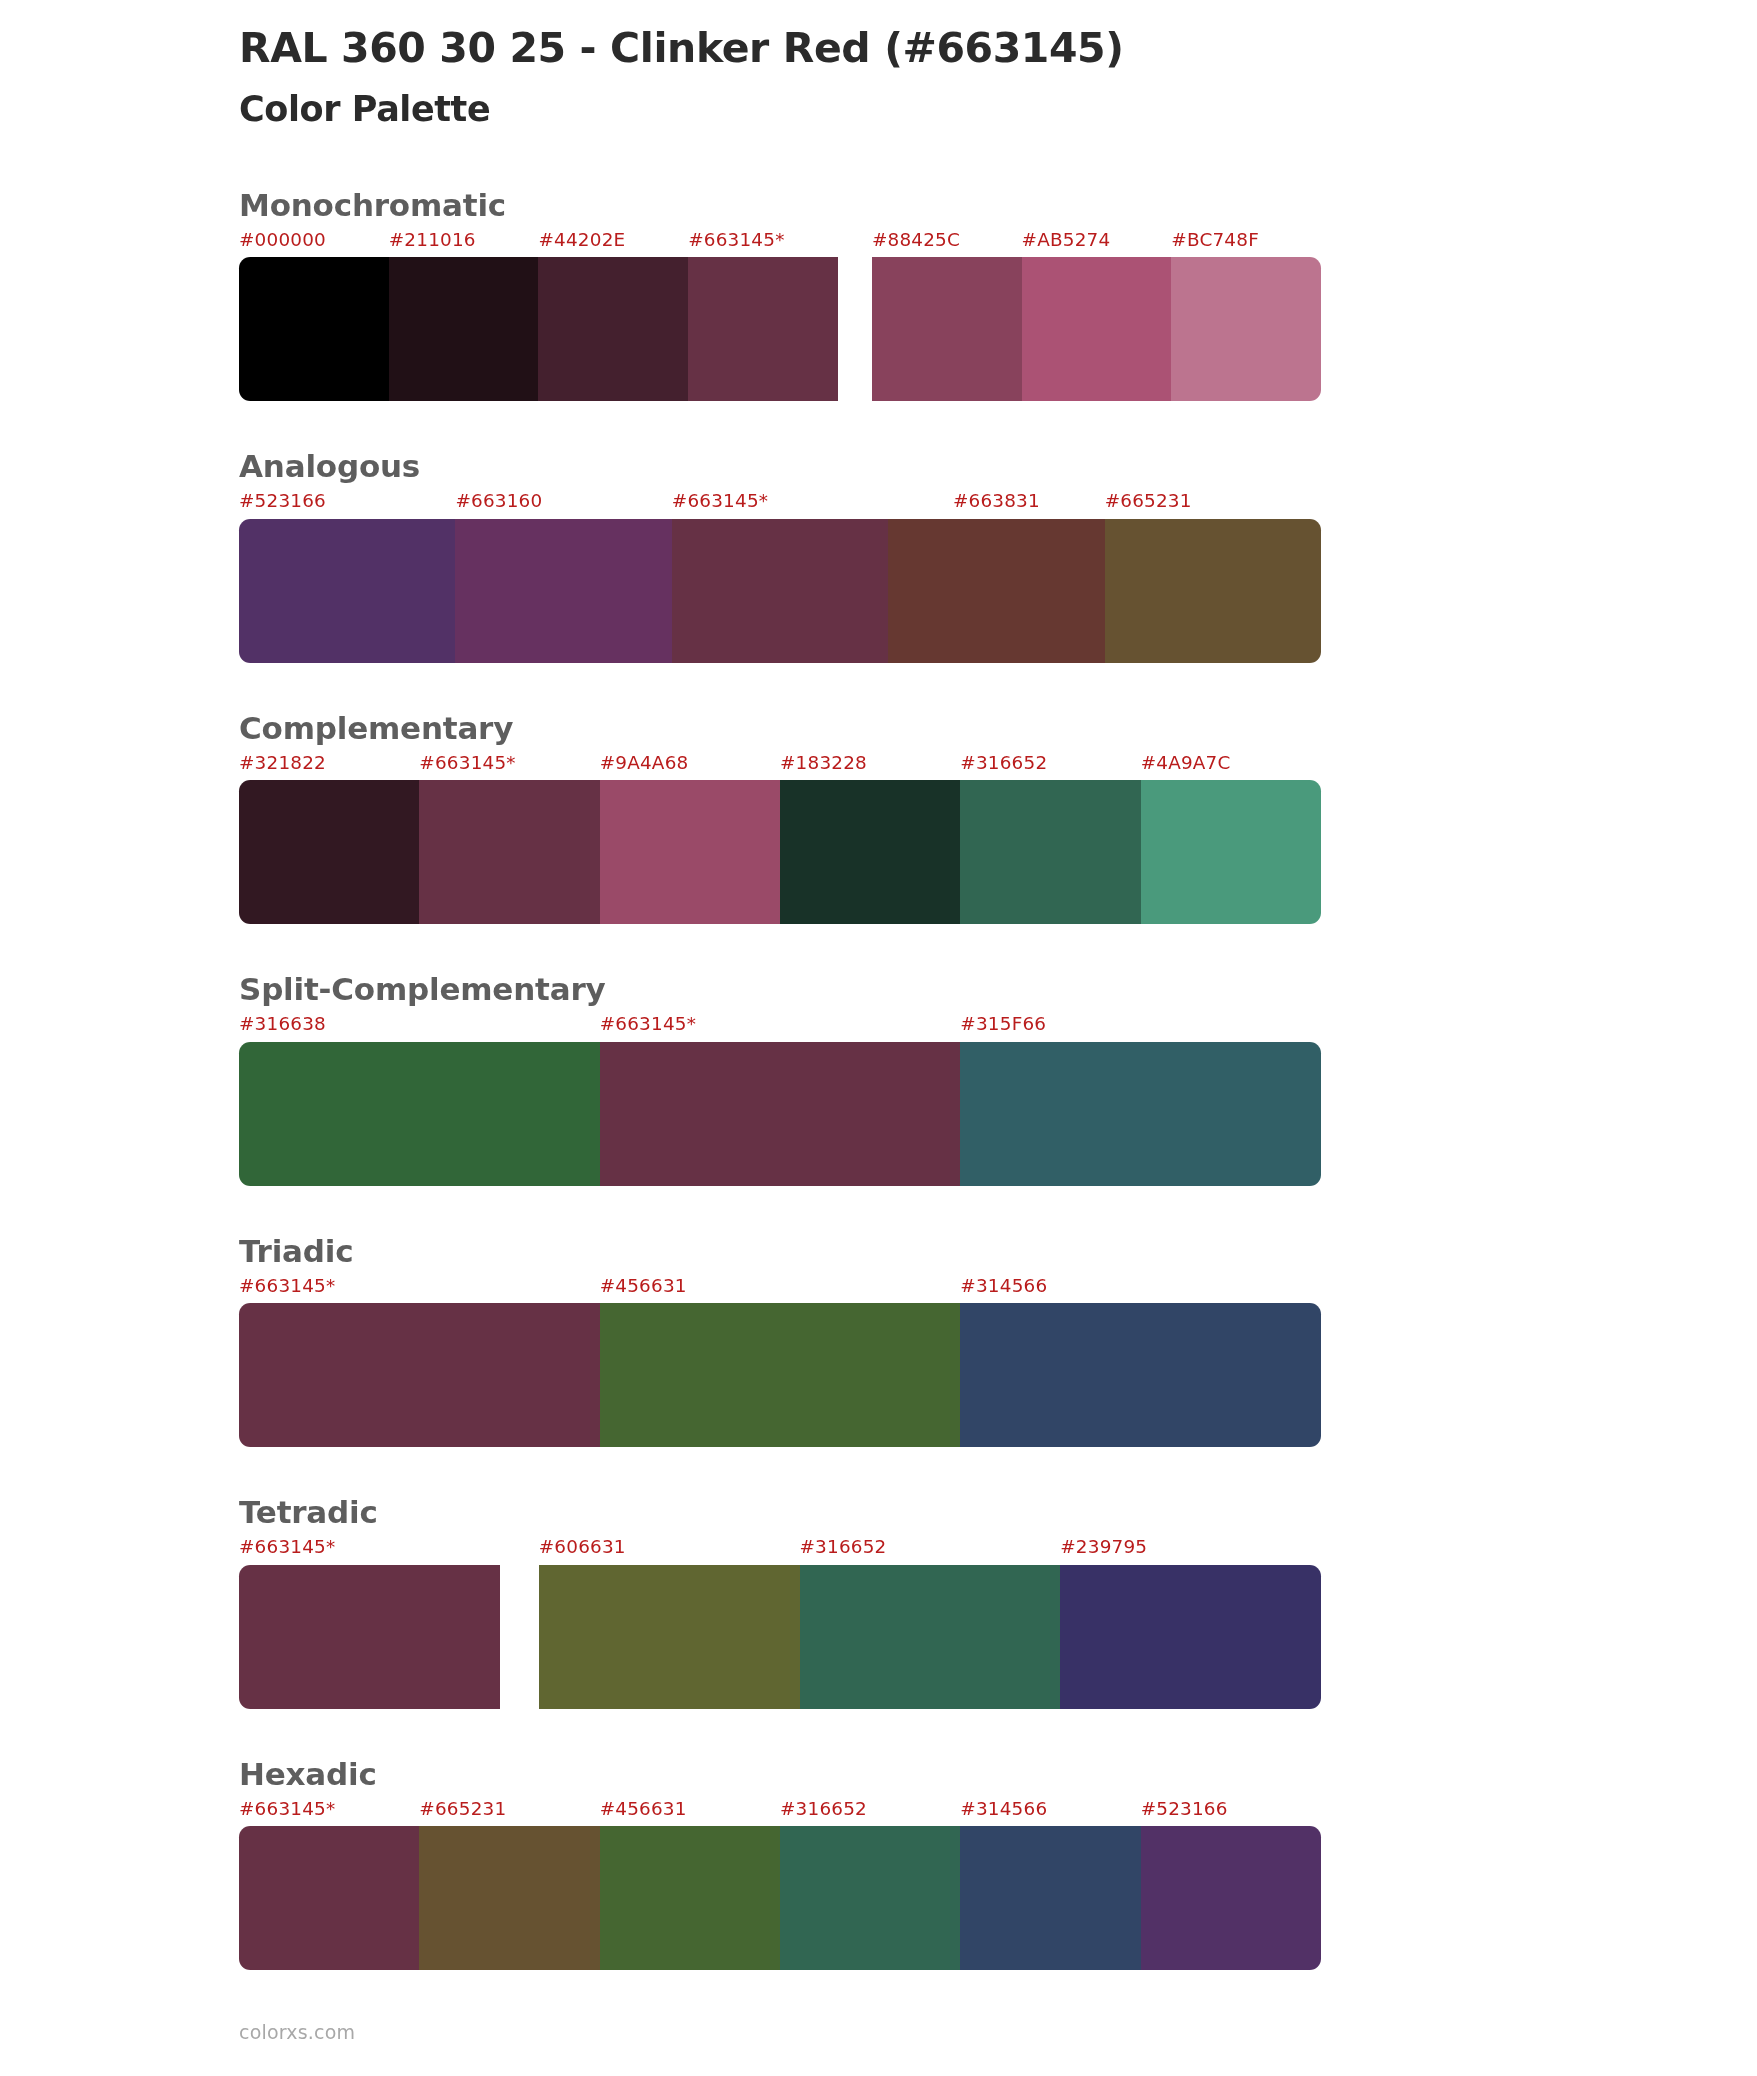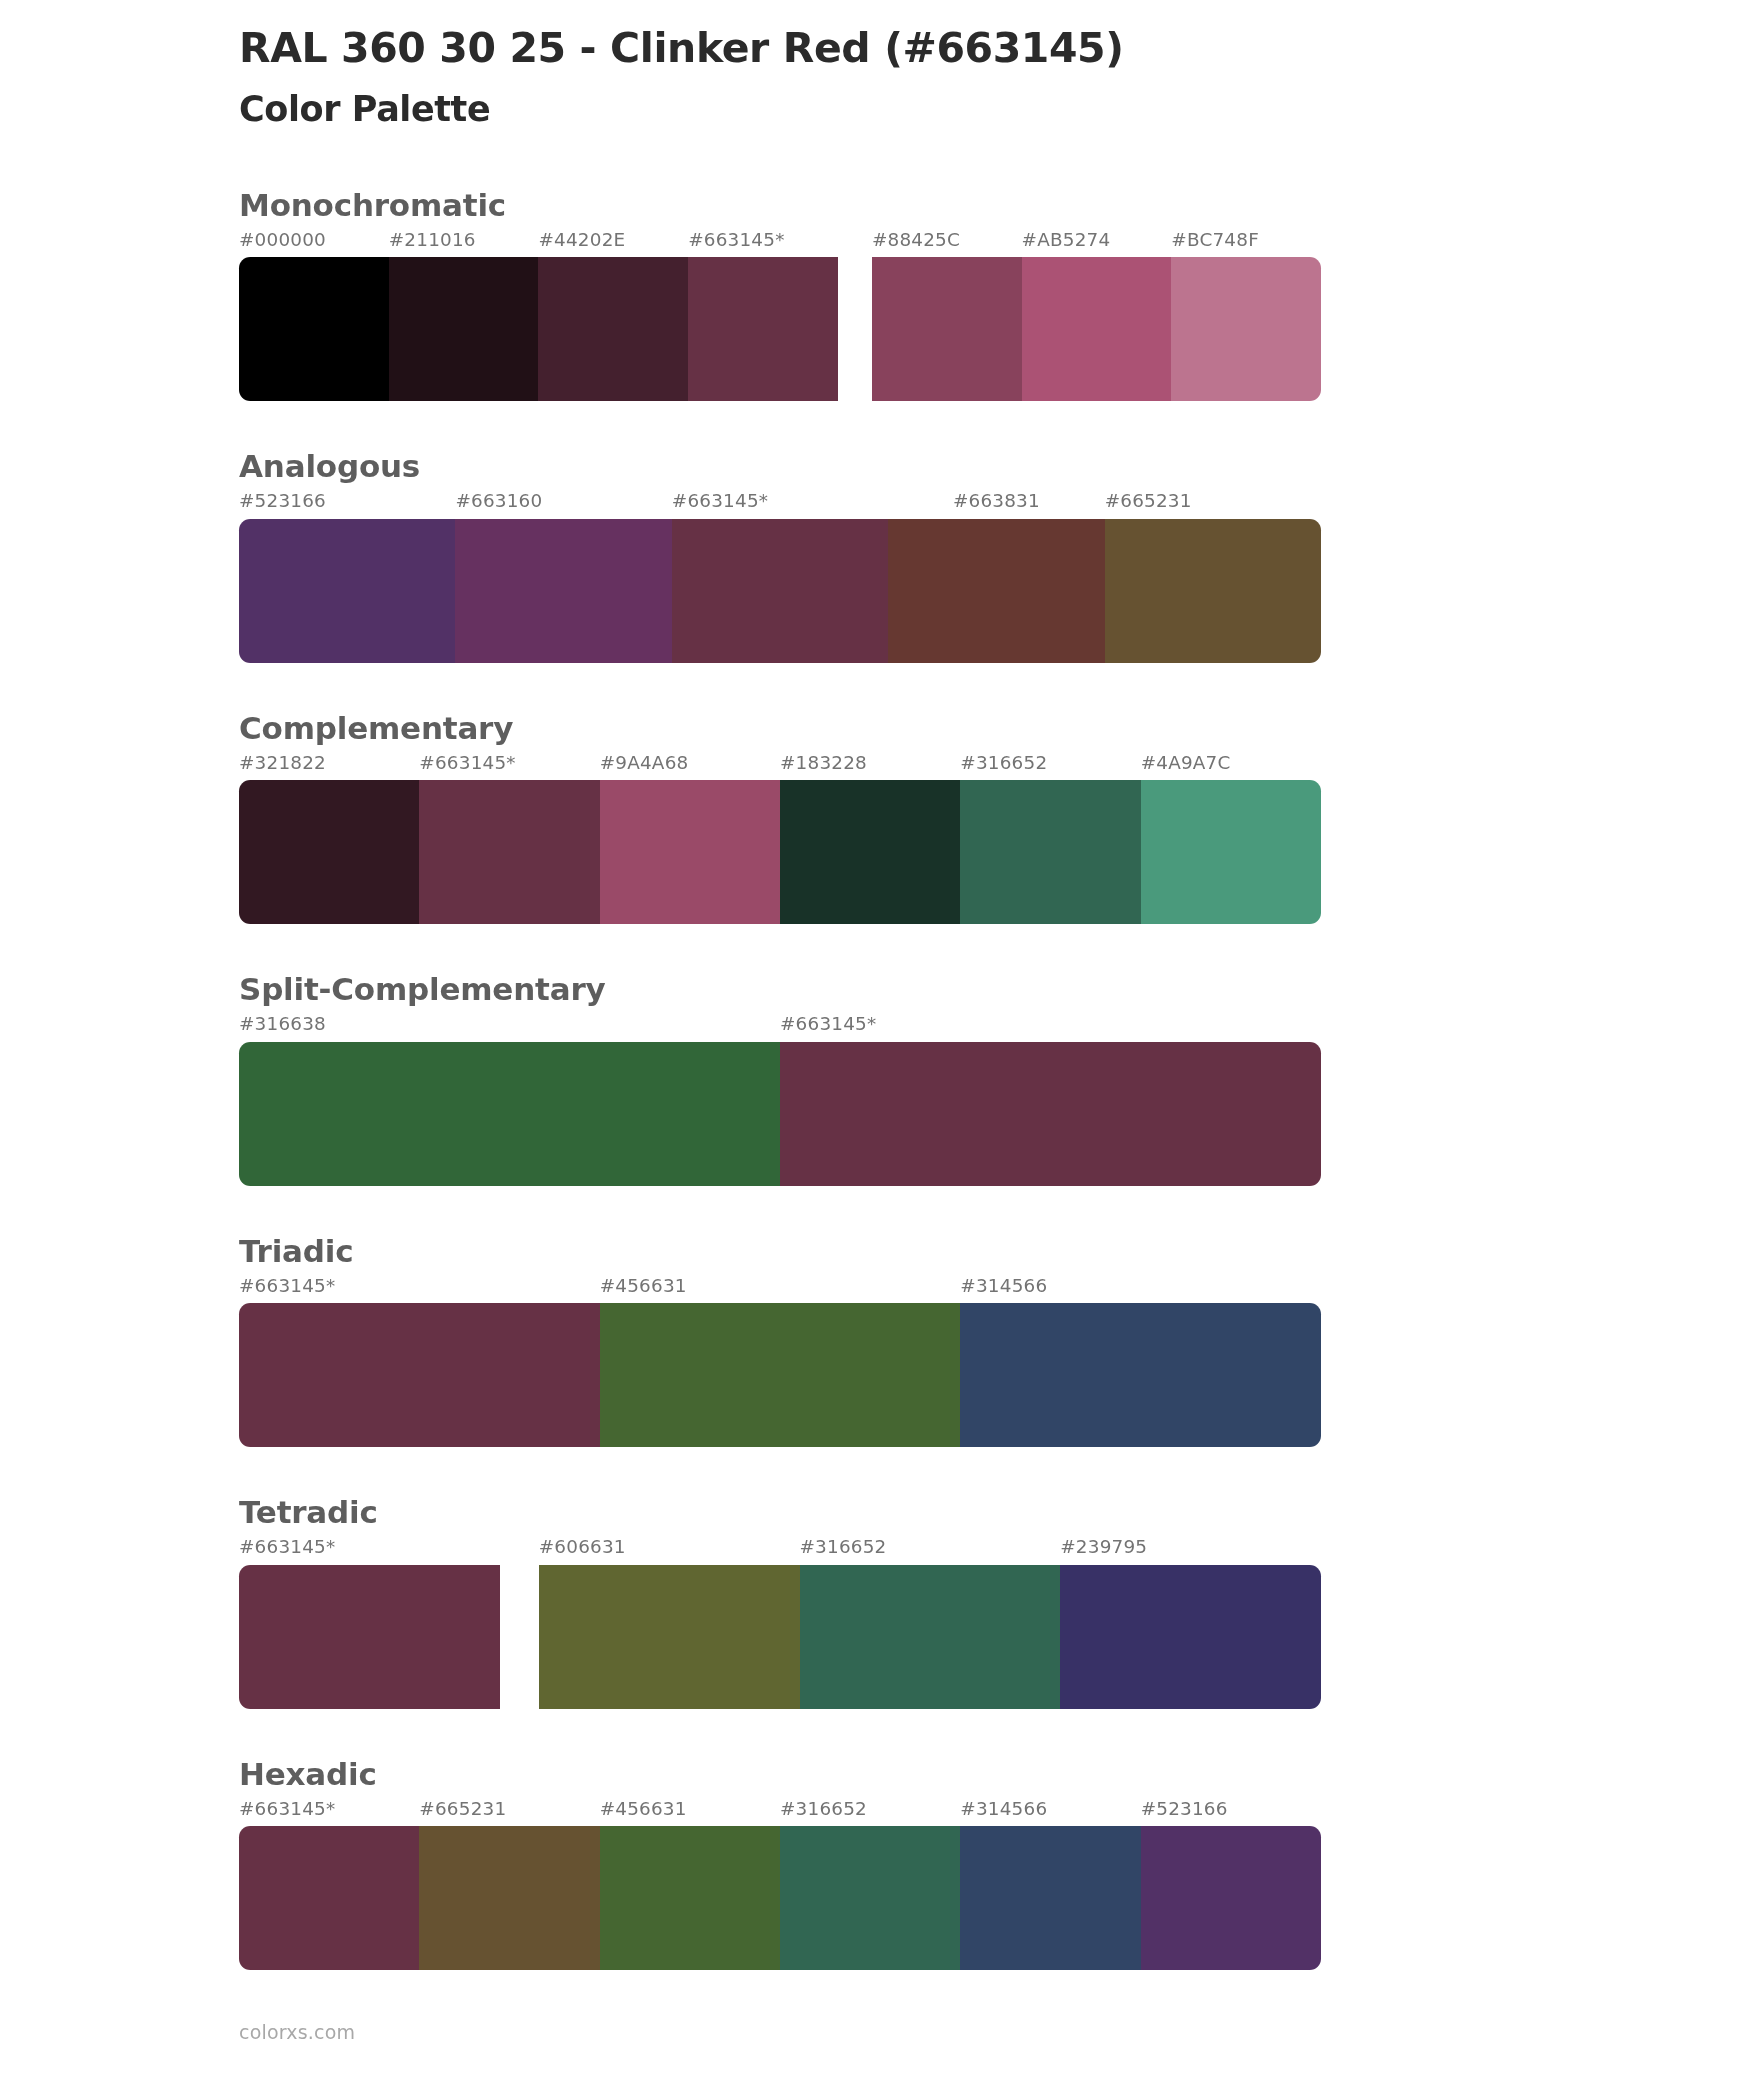--- a/index.html
+++ b/index.html
@@ -62,21 +62,21 @@
     display: flex;
     width: 1082px;
     align-items: flex-start;
   }
   .swatch {
     position: relative;
     box-sizing: border-box;
   }
   .swatch-label {
     font-size: 18.4px;
-    color: #737373;
+    color: #b91c1c;
     font-weight: normal;
     letter-spacing: 0.2px;
     line-height: 1;
     padding-bottom: 8px;
     white-space: nowrap;
   }
   .swatch-chip {
     width: 100%;
     height: 144px;
   }
@@ -207,20 +207,24 @@
           <div class="section-heading">Split-Complementary</div>
           <div class="swatch-row">
             <div class="swatch" style="flex: 1 1 33.3333%;">
               <div class="swatch-label">#316638</div>
               <div class="swatch-chip" style="background: rgb(49, 102, 56); height: 144px;"></div>
             </div>
             <div class="swatch" style="flex: 1 1 33.3333%;">
               <div class="swatch-label">#663145*</div>
               <div class="swatch-chip" style="background: rgb(102, 49, 69); height: 144px;"></div>
             </div>
+            <div class="swatch" style="flex: 1 1 33.3333%;">
+              <div class="swatch-label">#315F66</div>
+              <div class="swatch-chip" style="background: rgb(49, 95, 102); height: 144px;"></div>
+            </div>
           </div>
           <div class="section-gap"></div>
         </div>
         <div class="section">
           <div class="section-heading">Triadic</div>
           <div class="swatch-row">
             <div class="swatch" style="flex: 1 1 33.3333%;">
               <div class="swatch-label">#663145*</div>
               <div class="swatch-chip" style="background: rgb(102, 49, 69); height: 144px;"></div>
             </div>

